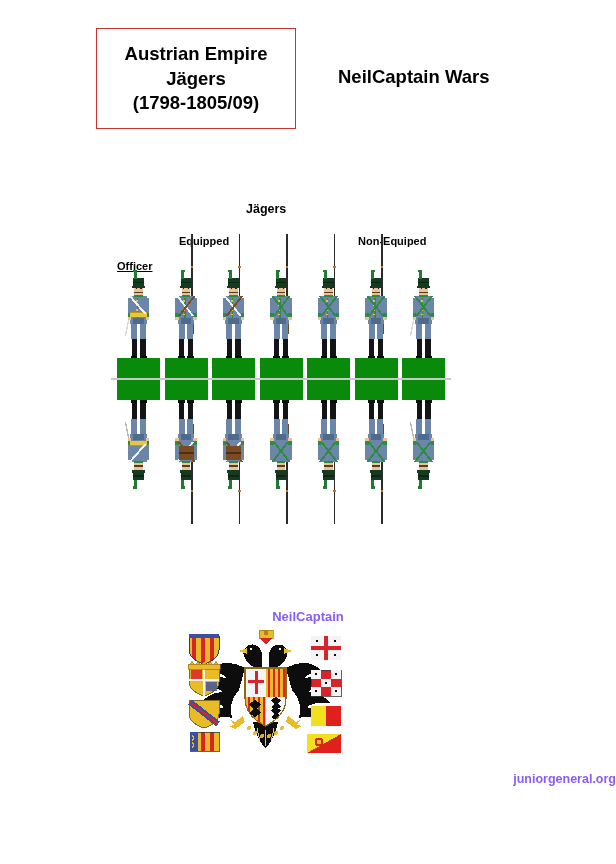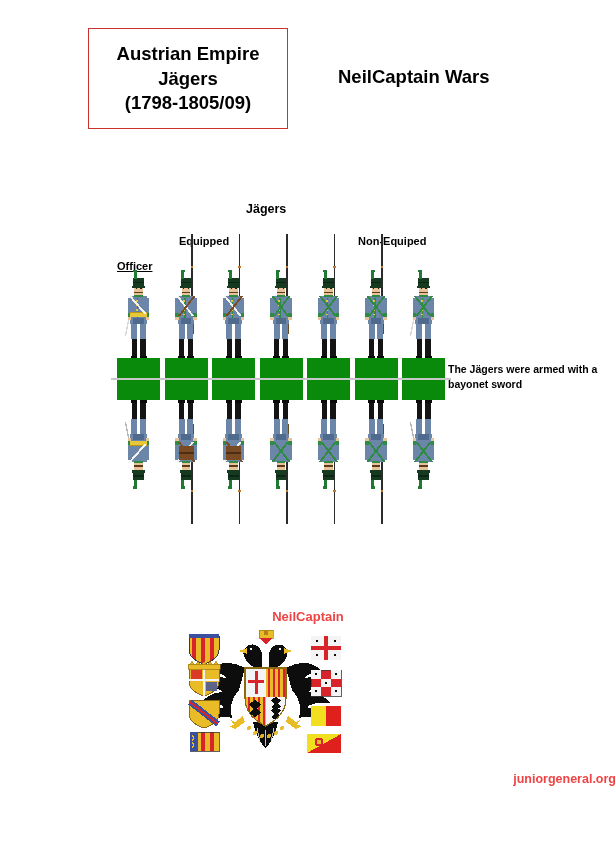--- a/index.html
+++ b/index.html
@@ -19,21 +19,21 @@
     position: absolute;
     inset: 0;
     width: 616px;
     height: 864px;
     background: #ffffff;
   }
 
   
   .title-box {
     position: absolute;
-    left: 88px;
+    left: 96px;
     top: 28px;
     width: 200px;
     height: 101px;
     border: 1px solid #c9332f;
     box-sizing: border-box;
     display: flex;
     flex-direction: column;
     align-items: center;
     justify-content: center;
     gap: 3px;
@@ -90,21 +90,21 @@
     pointer-events: none;
   }
   .fig-svg { display: block; }
 
   
   .credit {
     position: absolute;
     width: 100%;
     text-align: center;
     font-weight: bold;
-    color: #ef4444;
+    color: #8b5cf6;
   }
   .credit-artist { top: 609px; left: 0; font-size: 13px; }
   .credit-site   { top: 772px; left: 0; font-size: 12.5px; text-align: right; }
 
   
   .coa {
     position: absolute;
     left: 183px;
     top: 628px;
     width: 165px;
@@ -122,21 +122,20 @@
     <div class="title-line">(1798-1805/09)</div>
   </div>
 
   <div class="era-title">NeilCaptain Wars</div>
 
   <div class="lbl lbl-jagers">Jägers</div>
   <div class="lbl lbl-equipped">Equipped</div>
   <div class="lbl lbl-nonequip">Non-Equiped</div>
   <div class="lbl lbl-officer">Officer</div>
 
-  <div class="note">The Jägers were armed with a bayonet sword</div>
 
   <svg id="figure-strip" class="fig-svg" width="616" height="864" viewBox="0 0 616 864" xmlns="http://www.w3.org/2000/svg" shape-rendering="crispEdges">
       <g transform="translate(138.5, 358)">
         <g>
           <path d="M-6 -58 L-13 -22" stroke="#d8d8d8" stroke-width="1.4" fill="none"></path>
           <rect x="-7" y="-20" width="5.2" height="20" fill="#141414"></rect>
           <rect x="1.8" y="-20" width="5.2" height="20" fill="#141414"></rect>
           <rect x="-8" y="-2.5" width="6.6" height="2.5" fill="#0a0a0a"></rect>
           <rect x="1.4" y="-2.5" width="6.6" height="2.5" fill="#0a0a0a"></rect>
           <rect x="-7.2" y="-36" width="6" height="17" fill="#6b86a8"></rect>

